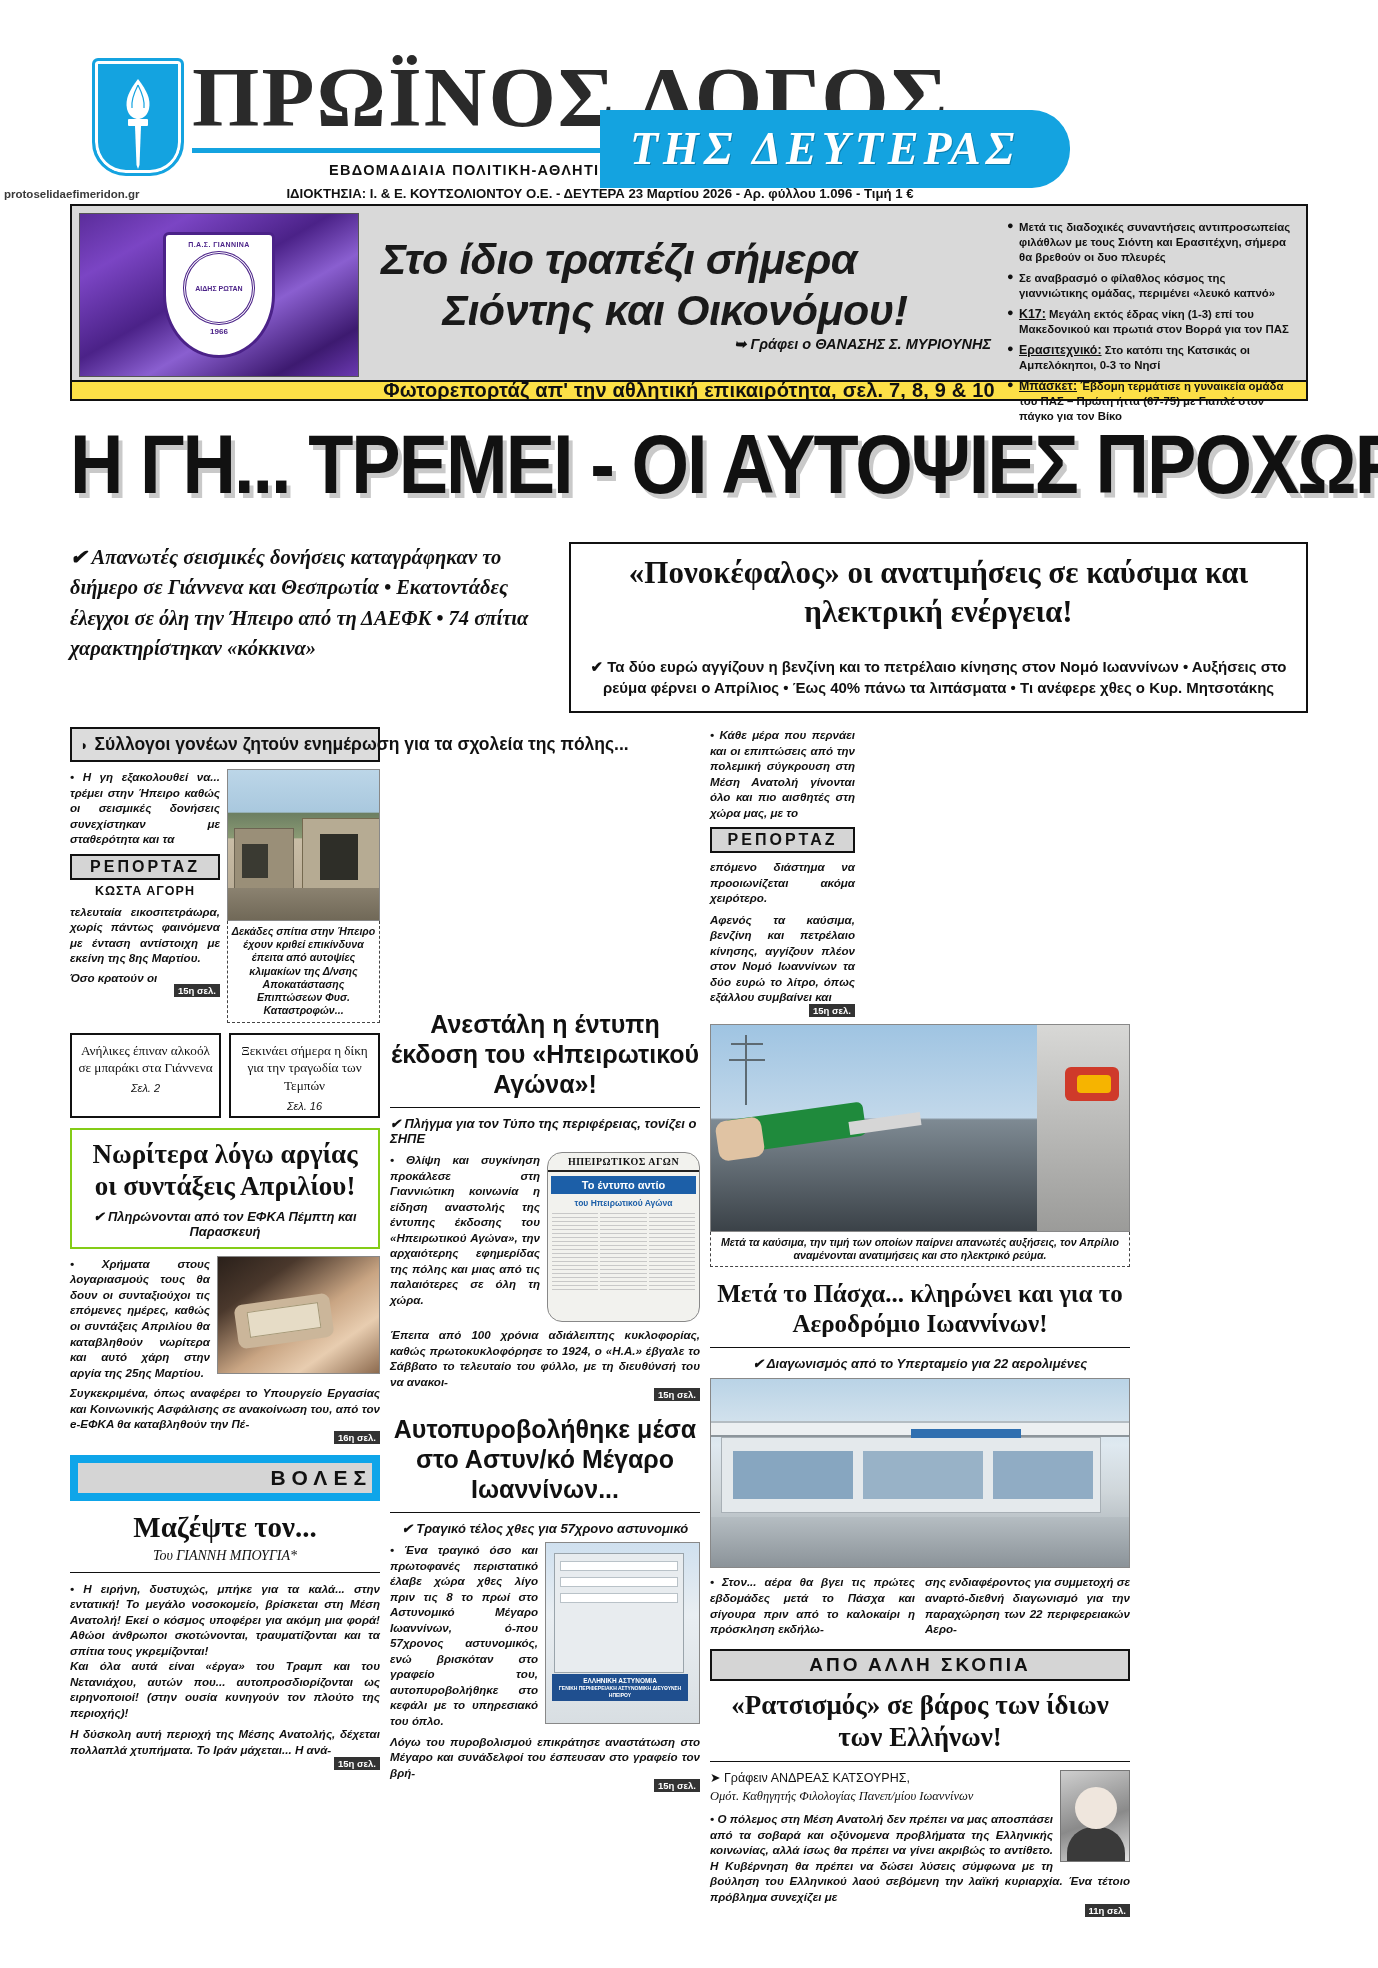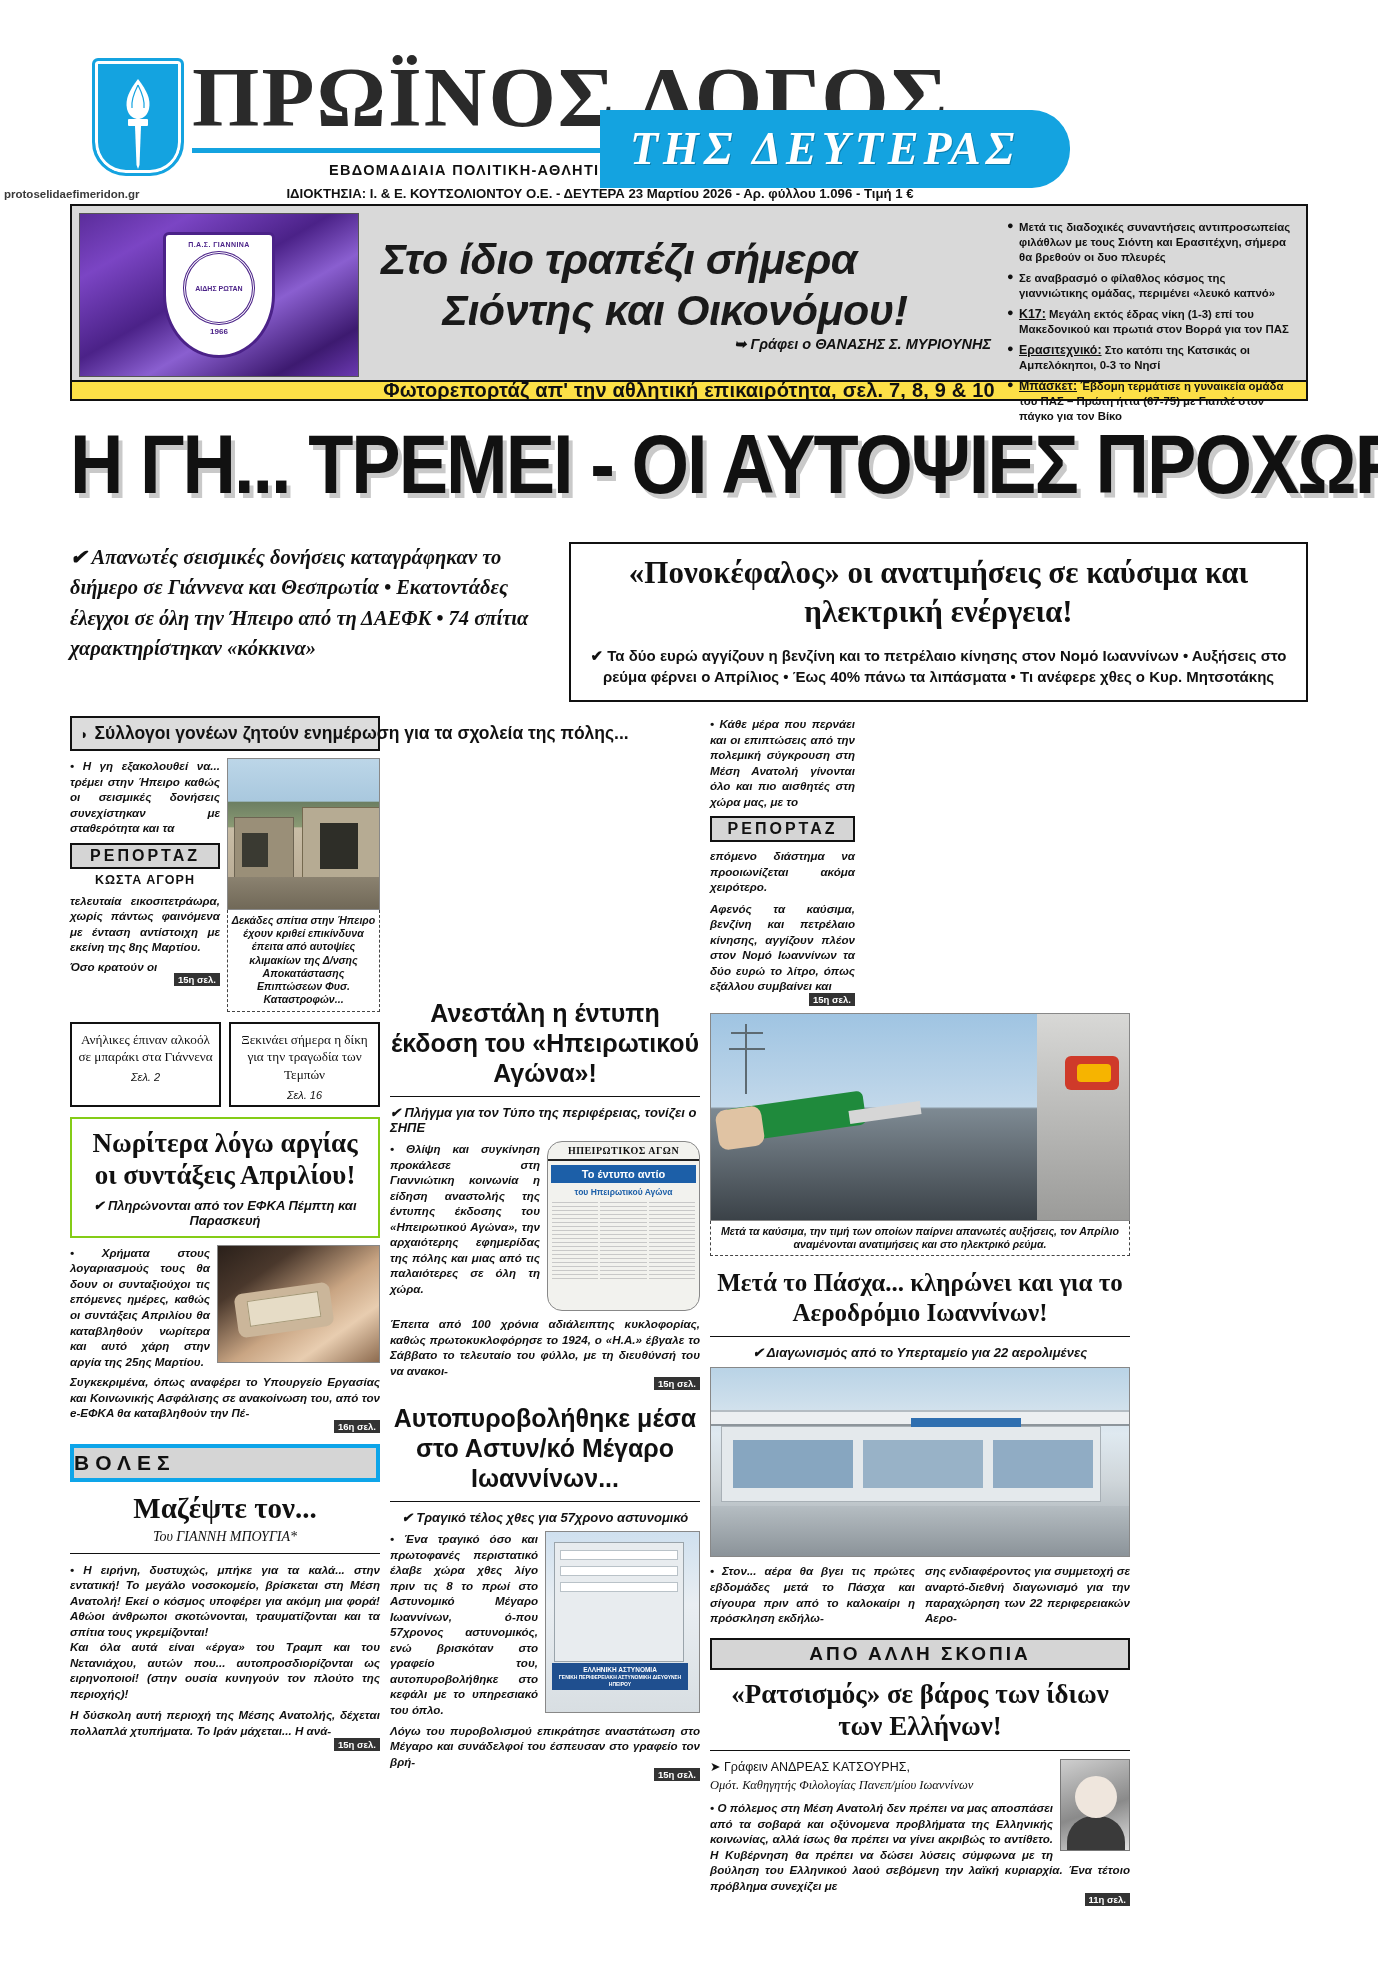--- a/index.html
+++ b/index.html
@@ -139,21 +139,21 @@
     font-size:20.5px; line-height:1.48; color:#111;
   }
   .deck-right {
     flex:1; border:2px solid #111; padding:10px 14px 12px;
   }
   .deck-right h2 {
     font-family:"Liberation Serif", serif; font-weight:bold;
     font-size:31px; line-height:1.25; text-align:center; color:#111;
   }
   .deck-right .sub {
-    margin-top:13px; font-size:15px; font-weight:bold; line-height:1.45;
+    margin-top:24px; font-size:15px; font-weight:bold; line-height:1.45;
     text-align:center; color:#111;
   }
 
   
   .cols { display:flex; margin-top:14px; gap:10px; }
   .col-a { width:310px; }
   .col-b { width:310px; }
   .col-c { width:420px; }
 
   .kicker-bar {
@@ -204,21 +204,21 @@
     font-size:27px; line-height:1.2; text-align:center; color:#111;
   }
   .box-sub-check {
     font-size:13px; font-weight:bold; font-style:italic; text-align:center;
     margin-top:6px;
   }
 
   .sec-box { border:2px solid #84cc16; padding:8px 9px; }
 
   .voles-title {
-    border:4px solid #0ea5e9; background:#d5d5d5; text-align:left;
+    border:8px solid #0ea5e9; background:#d5d5d5; text-align:right;
     font-size:21px; font-weight:bold; letter-spacing:6px; padding:3px 0;
   }
   .voles-head {
     font-family:"Liberation Serif", serif; font-weight:bold; font-size:29px;
     text-align:center; margin:10px 0 4px;
   }
   .voles-by {
     text-align:center; font-family:"Liberation Serif", serif; font-style:italic;
     font-size:14px; margin-bottom:8px;
   }

